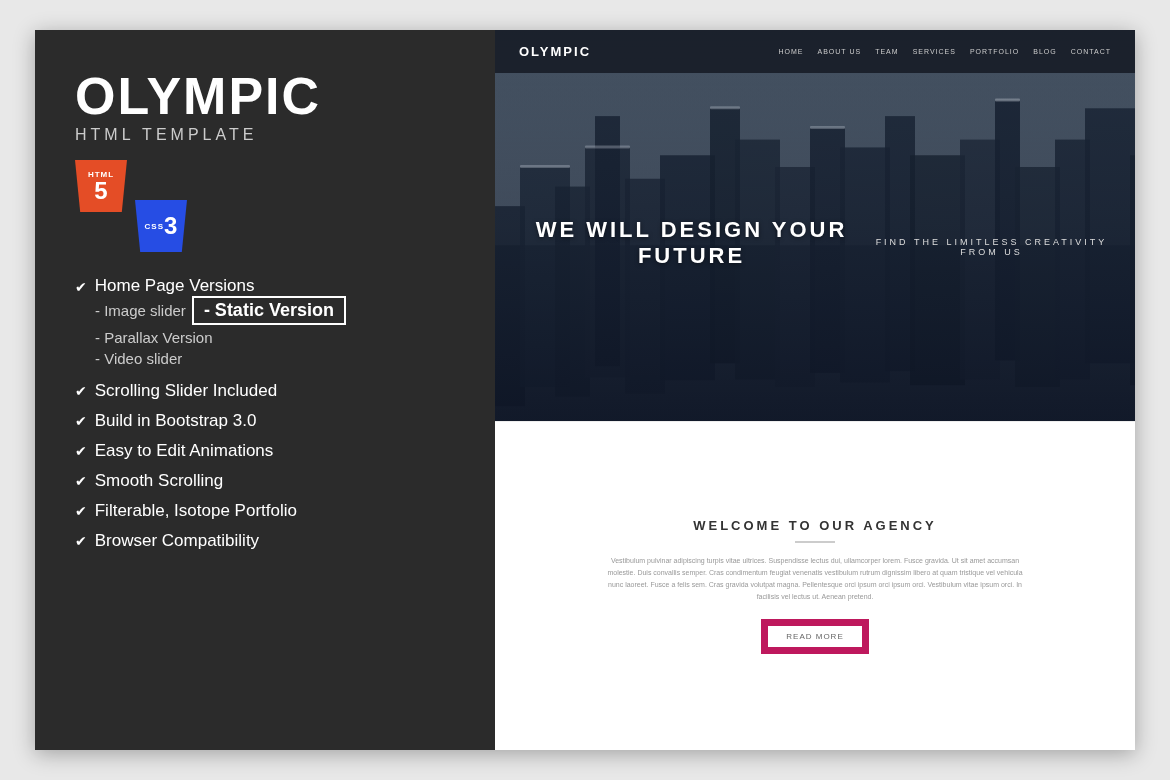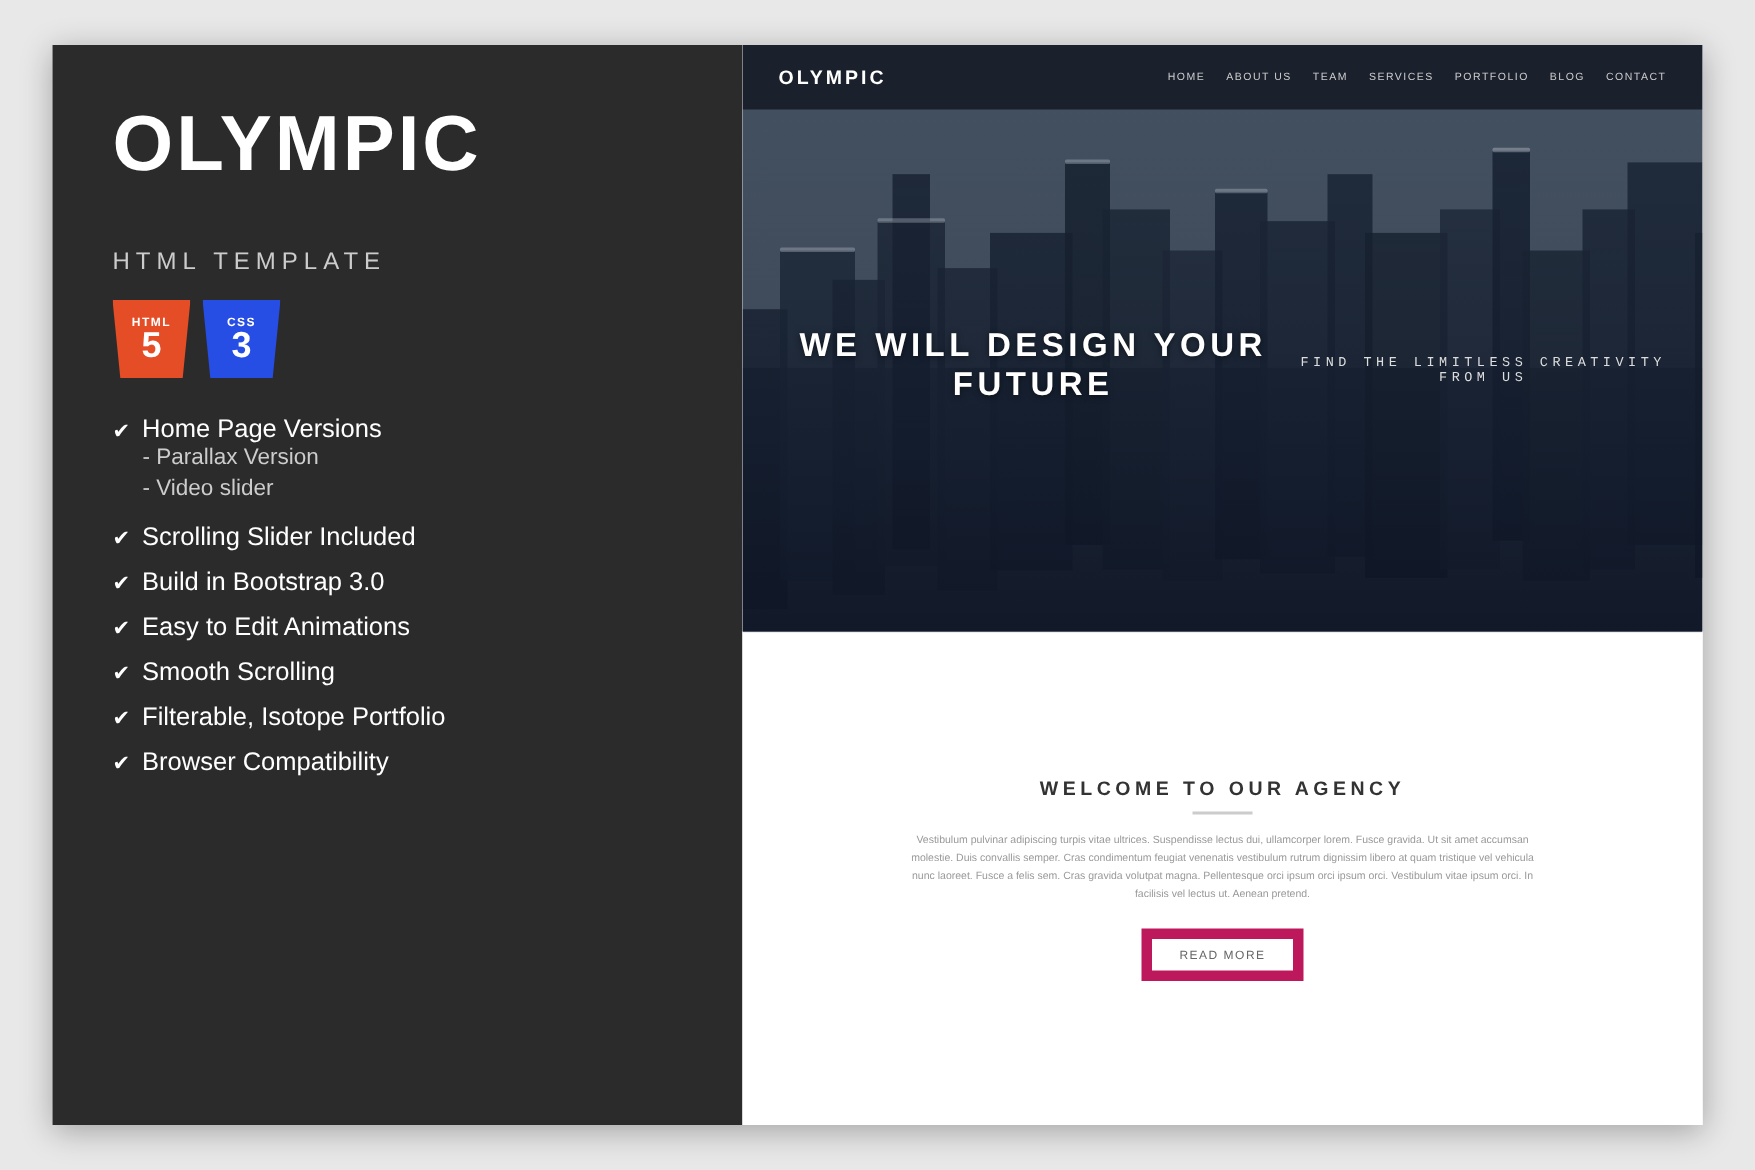--- a/index.html
+++ b/index.html
@@ -36,21 +36,20 @@
       color: #fff;
       line-height: 1;
       margin-bottom: 4px;
     }
     .brand-subtitle {
       font-size: 16px;
       font-weight: 400;
       letter-spacing: 4px;
       color: #ccc;
       margin-bottom: 12px;
-      margin-top: 40px;
     }
     .badges-row {
       display: flex;
       gap: 8px;
       margin-bottom: 24px;
       margin-top: 4px;
     }
     .html5-badge {
       width: 52px;
       height: 52px;
@@ -68,22 +67,22 @@
     .css3-badge {
       width: 52px;
       height: 52px;
       background: #264de4;
       display: flex;
       align-items: center;
       justify-content: center;
       font-size: 11px;
       font-weight: 900;
       color: #fff;
-      flex-direction: column;
       clip-path: polygon(0 0, 100% 0, 90% 100%, 50% 115%, 10% 100%);
+      margin-top: 40px;
     }
     .badge-label {
       font-size: 8px;
       font-weight: 700;
       letter-spacing: 1px;
     }
     .badge-num {
       font-size: 24px;
       font-weight: 900;
       line-height: 1;
@@ -205,21 +204,20 @@
       letter-spacing: 3px;
       text-transform: uppercase;
       margin-bottom: 8px;
       text-shadow: 0 1px 4px rgba(0,0,0,0.5);
     }
     .preview-hero-sub {
       font-size: 9px;
       color: #ddd;
       letter-spacing: 3px;
       text-transform: uppercase;
-      font-family: Liberation Mono, monospace;
     }
 
     
     .preview-agency {
       flex: 1;
       background: #fff;
       display: flex;
       flex-direction: column;
       align-items: center;
       justify-content: center;
@@ -288,20 +286,24 @@
 
     <ul class="features-list">
 
       <li>
         <div>
           <div class="home-page-row">
             <span class="check">✔</span>
             <span>Home Page Versions</span>
           </div>
           <ul class="sub-items">
+            <li>
+              <span style="color:#ccc; font-size:15px;">- Image slider</span>
+              <span class="static-version-label">- Static Version</span>
+            </li>
             <li>
               <span style="color:#ccc; font-size:15px;">- Parallax Version</span>
             </li>
             <li>
               <span style="color:#ccc; font-size:15px;">- Video slider</span>
             </li>
           </ul>
         </div>
       </li>
       <li>

